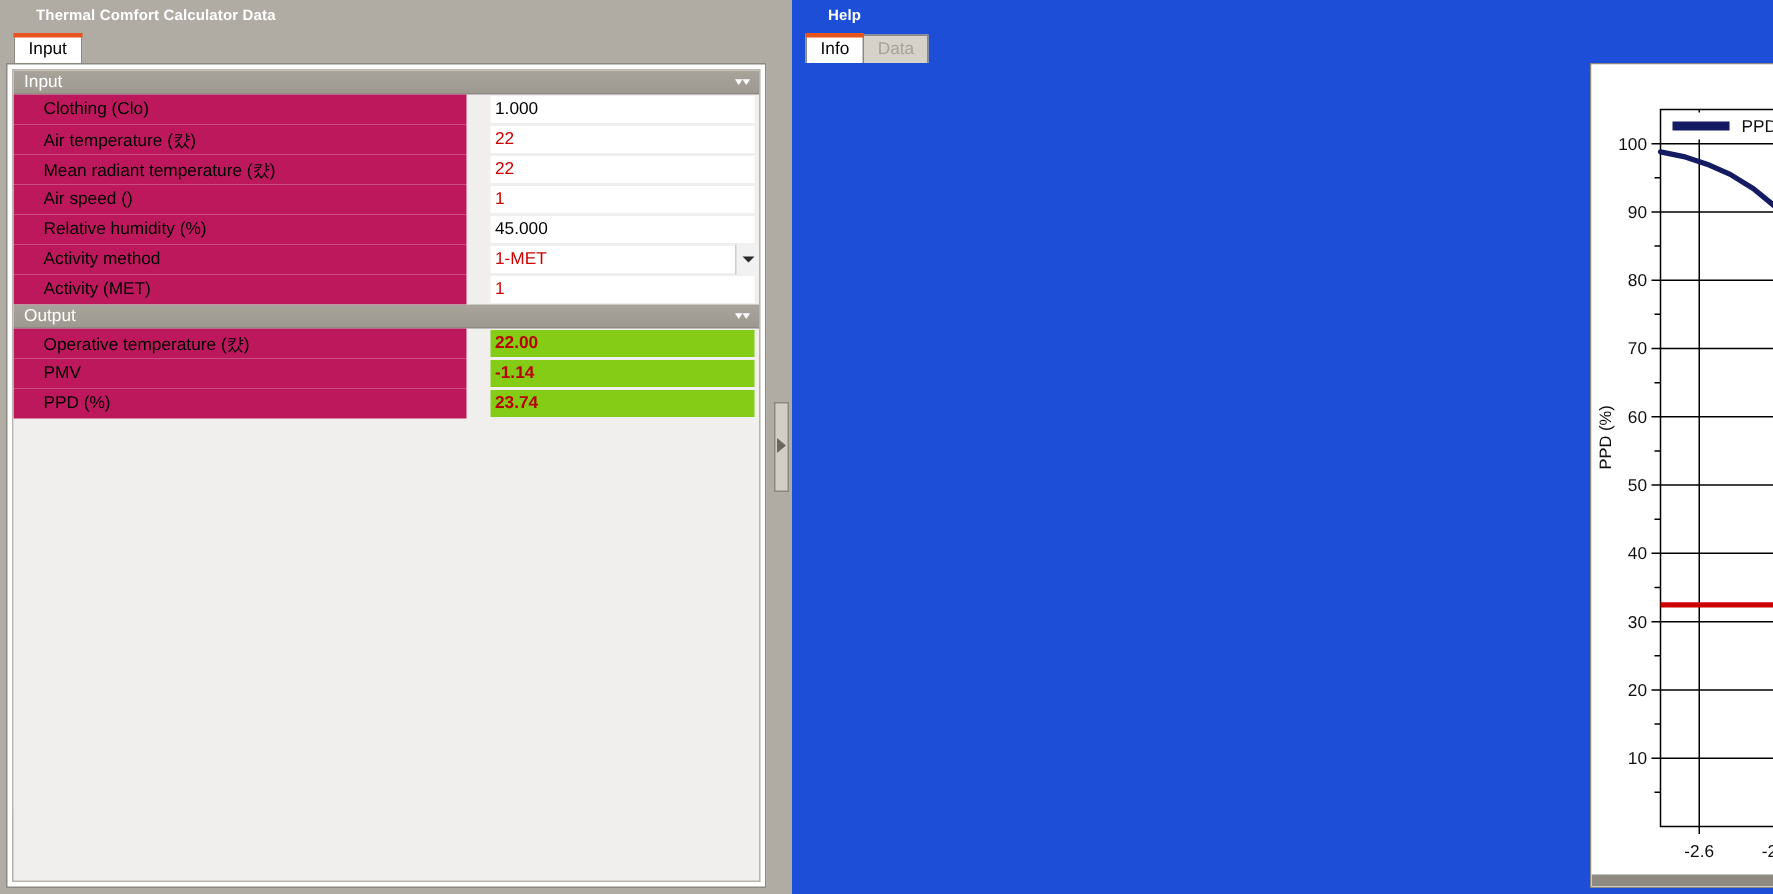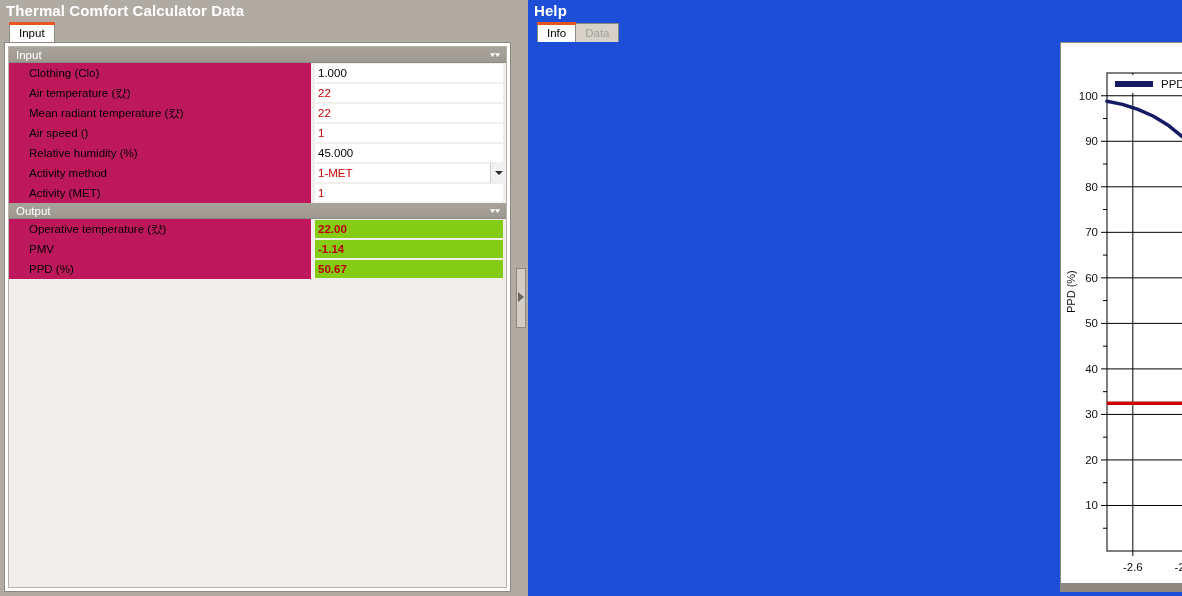--- a/index.html
+++ b/index.html
@@ -22,27 +22,28 @@
     width: 515px; height: 596px;
     background: #b0aca4;
   }
   .panel-right {
     position: absolute; left: 528px; top: 0;
     width: 654px; height: 596px;
     background: #1d4ed8;
   }
 
   .win-title {
-    font-size: 15px;
+    font-size: 10px;
     font-weight: bold;
     color: #ffffff;
     padding: 3px 0 0 6px;
     height: 20px;
     line-height: 16px;
     letter-spacing: 0.1px;
+    margin-left: 18px;
   }
 
   
   .tabstrip {
     position: relative;
     height: 22px;
     padding-left: 9px;
     display: flex;
     align-items: flex-end;
   }
@@ -129,21 +130,21 @@
     font-size: 11.5px;
     color: #000000;
     padding-left: 20px;
     display: flex;
     align-items: center;
     background: #be185d;
     cursor: default;
   }
   .row .val {
     flex: 1;
-    margin: 1px 3px 1px 4px;
+    margin: 1px 3px 1px 16px;
     background: #ffffff;
     border: none;
     font-size: 11.5px;
     display: flex;
     align-items: center;
     padding-left: 3px;
     color: #000000;
     position: relative;
   }
   .row .val.red { color: #cc0000; }
@@ -312,21 +313,21 @@
           <div class="val">22.00</div>
         </div>
 
         <div class="row out">
           <div class="lbl">PMV</div>
           <div class="val">-1.14</div>
         </div>
 
         <div class="row out">
           <div class="lbl">PPD (%)</div>
-          <div class="val">50.67</div>
+          <div class="val">23.74</div>
         </div>
 
         <div class="fill-rest" style="height:260px;"></div>
       </div>
     </div>
   </div>
 
   <div class="splitter">
     <div class="splitter-bar"></div>
     <div class="splitter-tri"></div>

